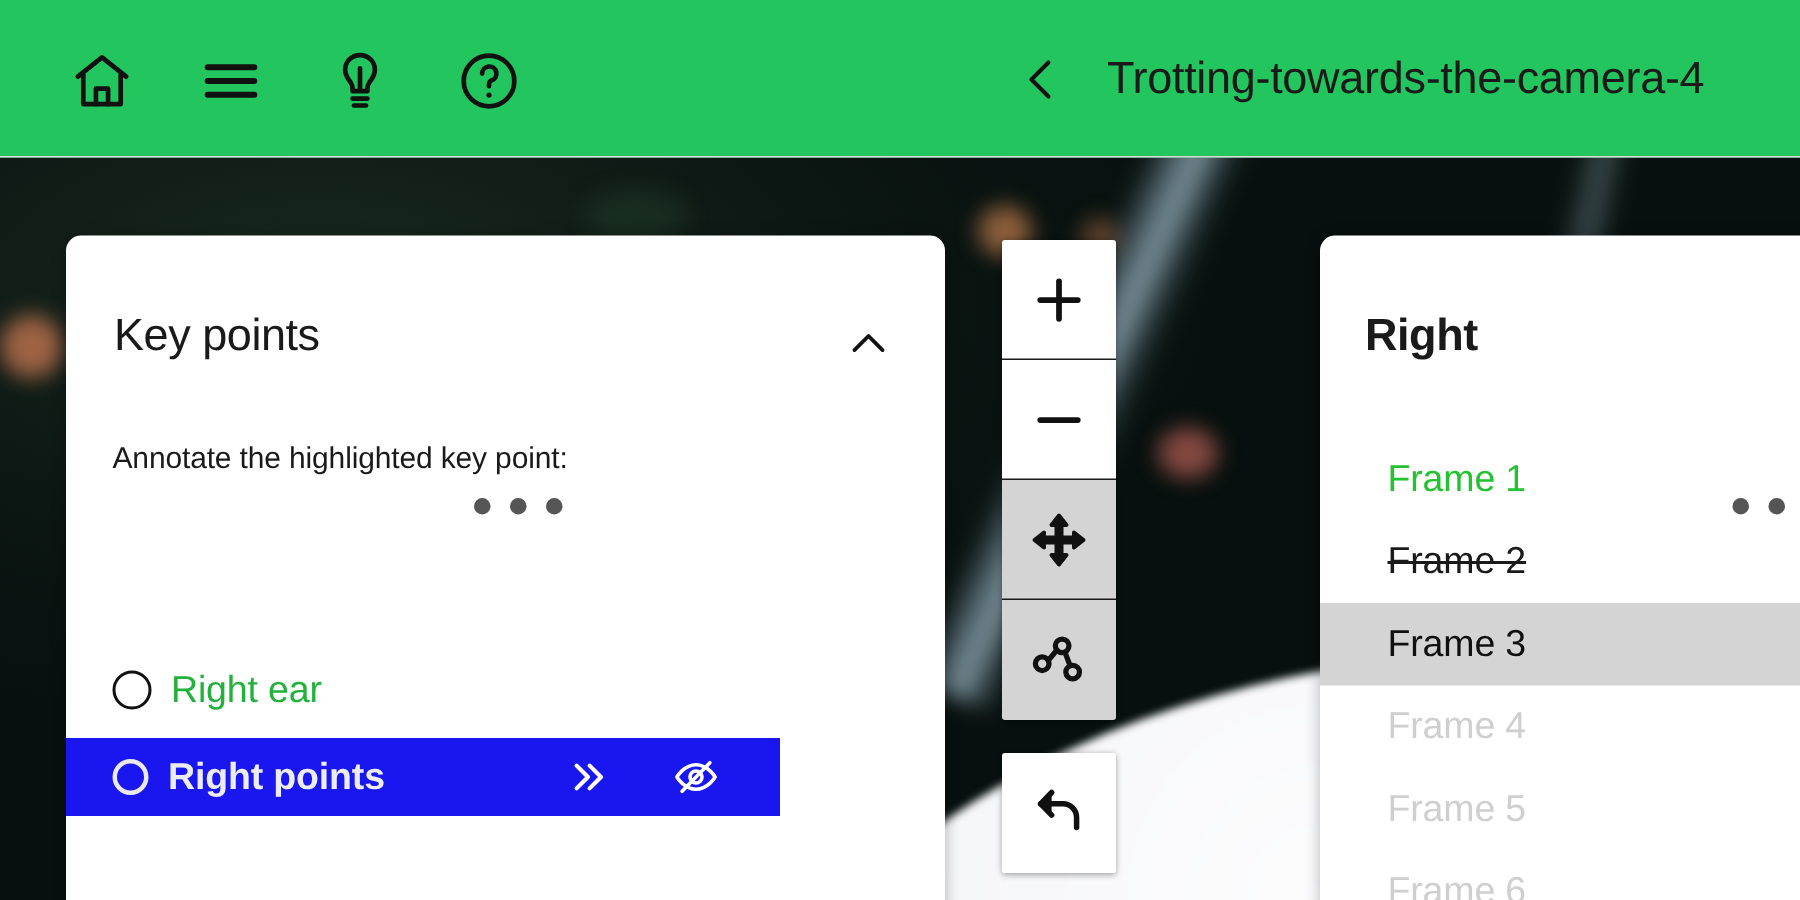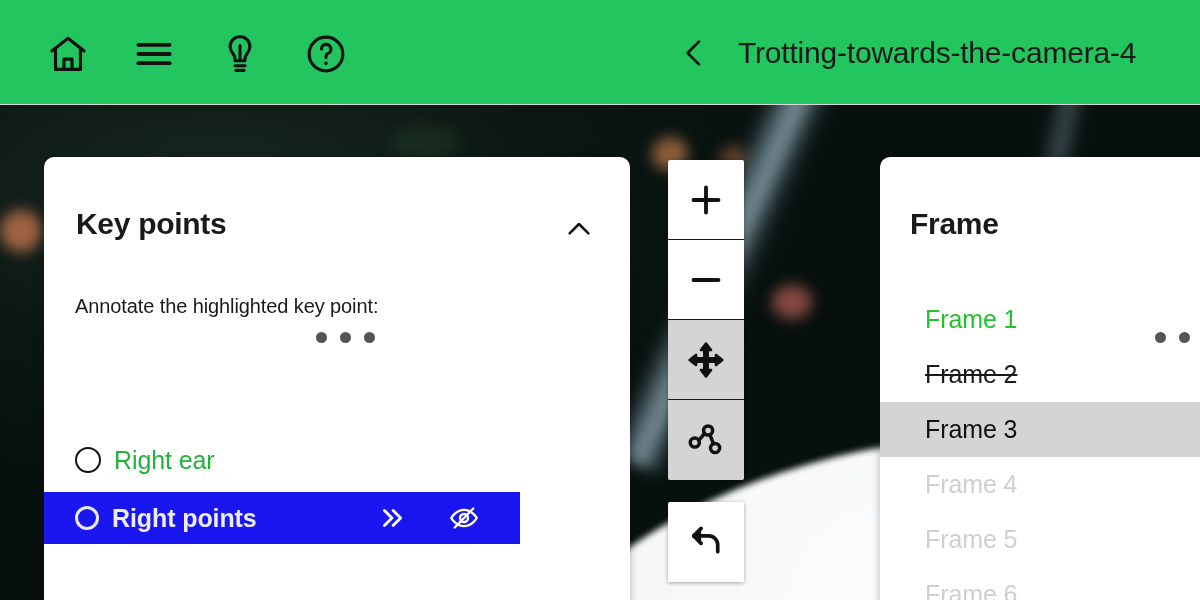--- a/index.html
+++ b/index.html
@@ -75,21 +75,21 @@
     box-shadow:0 2px 10px rgba(0,0,0,.28);
     overflow:hidden;z-index:20;
   }
   .panel-dots{position:absolute;display:flex;gap:13px;cursor:grab;}
   .panel-dots i{width:11px;height:11px;border-radius:50%;background:#555555;display:block;}
 
   
   #keypoints-panel{left:44px;top:157px;width:586px;height:460px;}
   #keypoints-panel .panel-dots{left:272px;top:175px;}
   .kp-title{
-    position:absolute;left:32px;top:50px;font-size:30px;font-weight:bold;color:#1a1a1a;letter-spacing:-0.3px;
+    position:absolute;left:32px;top:50px;font-size:30px;font-weight:normal;color:#1a1a1a;letter-spacing:-0.3px;
   }
   .kp-collapse{
     position:absolute;left:512px;top:52px;width:46px;height:40px;
     display:flex;align-items:center;justify-content:center;cursor:pointer;
   }
   .kp-instruction{
     position:absolute;left:31px;top:135px;width:490px;
     font-size:20px;color:#1a1a1a;line-height:1.42;letter-spacing:-0.1px;
   }
   .kp-list{position:absolute;left:0px;top:282px;width:476px;}
@@ -303,21 +303,21 @@
   </div>
 
   <div class="panel" id="frames-panel">
 
     <div class="panel-dots">
       <i></i>
       <i></i>
 
     </div>
 
-    <div class="fr-title">Frame</div>
+    <div class="fr-title">Right</div>
 
     <div class="fr-list">
       <div class="fr-row done">Frame 1</div>
       <div class="fr-row skipped">Frame 2</div>
       <div class="fr-row current">Frame 3</div>
       <div class="fr-row future">Frame 4</div>
       <div class="fr-row future">Frame 5</div>
       <div class="fr-row future">Frame 6</div>
     </div>
   </div>

